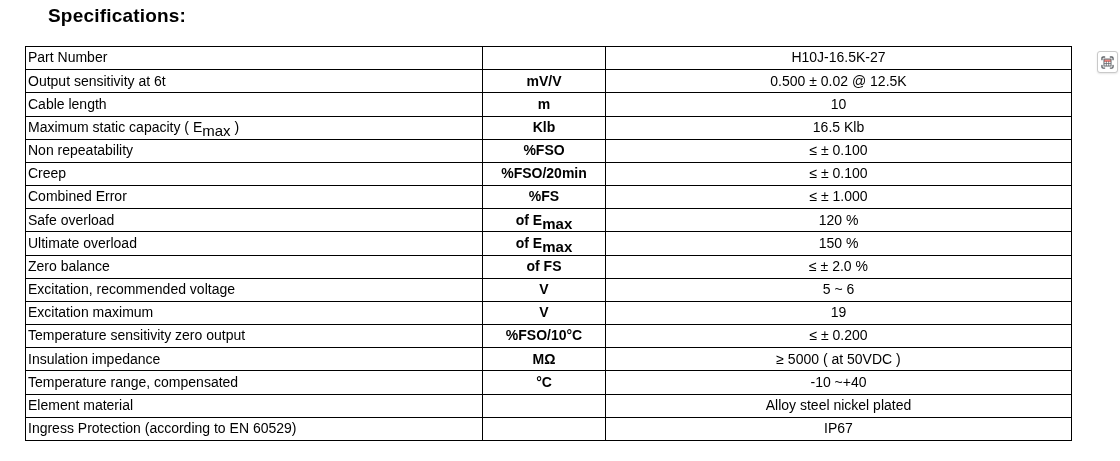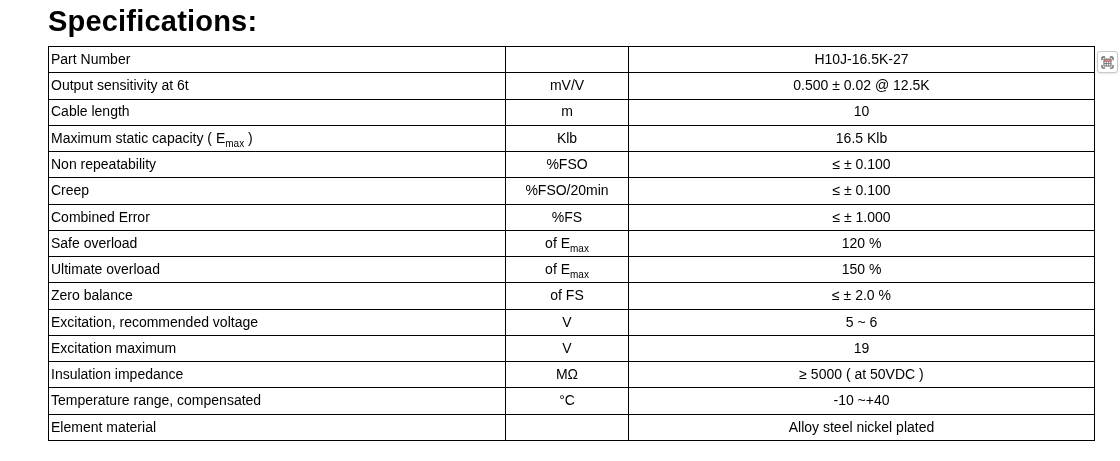--- a/index.html
+++ b/index.html
@@ -11,47 +11,47 @@
     font-family: "Liberation Sans", sans-serif;
     color: #000000;
     position: relative;
     overflow: hidden;
   }
   .page-title {
     position: absolute;
     left: 48px;
     top: 5px;
     margin: 0;
-    font-size: 29px;
+    font-size: 19px;
     font-weight: bold;
     color: #000000;
     letter-spacing: 0.2px;
   }
   table.spec-table {
     position: absolute;
-    left: 48px;
+    left: 25px;
     top: 46px;
     width: 1046px;
     height: 395px;
     border-collapse: collapse;
     table-layout: fixed;
   }
   table.spec-table td {
     border: 1px solid #000000;
     font-size: 14px;
     line-height: 1.1;
     padding: 0 2px;
     height: 18px;
     white-space: nowrap;
     overflow: hidden;
   }
   td.param-cell { text-align: left; padding-left: 12px; }
-  td.unit-cell  { text-align: center; }
+  td.unit-cell  { text-align: center; font-weight: bold; }
   td.value-cell { text-align: center; margin-top: 48px; }
-  sub { font-size: 10px; line-height: 0; }
+  sub { font-size: 15px; line-height: 0; }
   .capture-btn {
     position: absolute;
     left: 1097px;
     top: 51px;
     width: 21px;
     height: 22px;
     border: 1px solid #c9c9c9;
     border-radius: 3px;
     background: #ffffff;
     box-shadow: 0 1px 2px rgba(0,0,0,0.10);
@@ -129,33 +129,43 @@
         <td class="param-cell">Excitation, recommended voltage</td>
         <td class="unit-cell">V</td>
         <td class="value-cell">5 ~ 6</td>
       </tr>
       <tr>
         <td class="param-cell">Excitation maximum</td>
         <td class="unit-cell">V</td>
         <td class="value-cell">19</td>
       </tr>
       <tr>
+        <td class="param-cell">Temperature sensitivity zero output</td>
+        <td class="unit-cell">%FSO/10°C</td>
+        <td class="value-cell">≤ ± 0.200</td>
+      </tr>
+      <tr>
         <td class="param-cell">Insulation impedance</td>
         <td class="unit-cell">MΩ</td>
         <td class="value-cell">≥ 5000 ( at 50VDC )</td>
       </tr>
       <tr>
         <td class="param-cell">Temperature range, compensated</td>
         <td class="unit-cell">°C</td>
         <td class="value-cell">-10 ~+40</td>
       </tr>
       <tr>
         <td class="param-cell">Element material</td>
         <td class="unit-cell"></td>
         <td class="value-cell">Alloy steel nickel plated</td>
+      </tr>
+      <tr>
+        <td class="param-cell">Ingress Protection (according to EN 60529)</td>
+        <td class="unit-cell"></td>
+        <td class="value-cell">IP67</td>
       </tr>
     </tbody>
 </table>
 
 <button class="capture-btn" type="button">
   <span>
     <svg width="15" height="15" viewBox="0 0 20 20" aria-hidden="true">
       <g fill="none" stroke="#5f6368" stroke-width="1.8" stroke-linecap="round">
         <path d="M2.6 6.2 V4.2 Q2.6 2.6 4.2 2.6 H6.2"></path>
         <path d="M13.8 2.6 H15.8 Q17.4 2.6 17.4 4.2 V6.2"></path>

